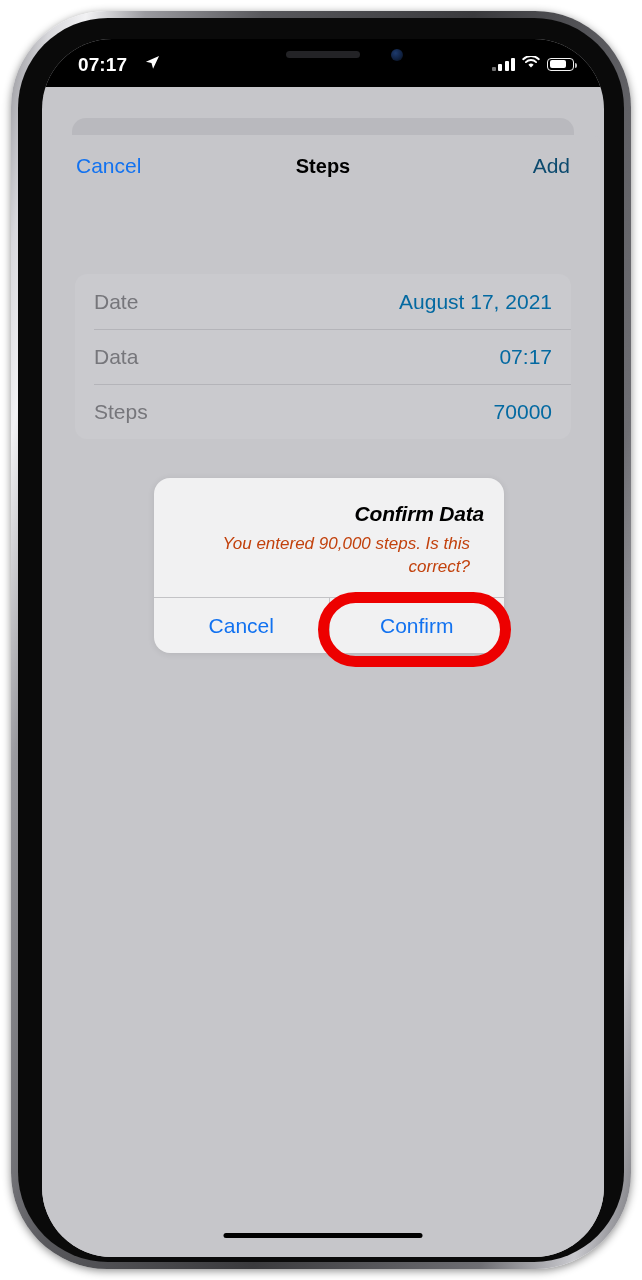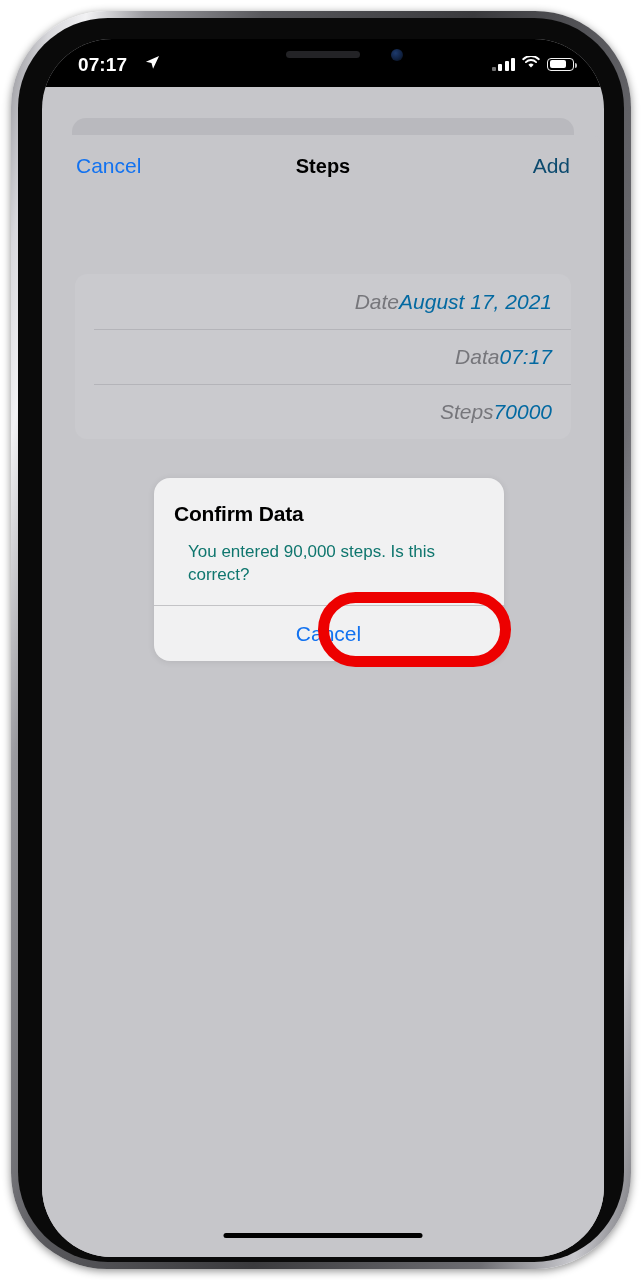--- a/index.html
+++ b/index.html
@@ -115,41 +115,41 @@
     font-size:21px; color:#0c4a6e; background:none; border:none;
     font-family:inherit; padding:0;
   }
 
   
   #form-card {
     position:absolute; left:33px; right:33px; top:139px;
     background:#cacace; border-radius:12px; overflow:hidden;
   }
   .form-row {
-    position:relative; display:flex; align-items:center; justify-content:flex-end;
-    height:55px; padding:0 19px;font-style:italic;
+    position:relative; display:flex; align-items:center; justify-content:space-between;
+    height:55px; padding:0 19px;
   }
   .form-row + .form-row::before {
     content:""; position:absolute; left:19px; right:0; top:0;
     height:1px; background:#b4b4b9;
   }
   .row-label { font-size:21px; color:#76767b; }
   .row-value { font-size:21px; color:#0369a1; }
 
   
   #alert-dialog {
     position:absolute; left:112px; top:439px;
     width:350px; background:#f1f1f2; border-radius:16px;
     overflow:hidden; z-index:20;
     box-shadow:0 1px 7px rgba(0,0,0,.09);
   }
-  #alert-content { padding:24px 20px 19px; text-align:left; }
+  #alert-content { padding:24px 20px 19px; text-align:right;font-style:italic; }
   #alert-title { font-size:21px; font-weight:700; color:#000; letter-spacing:-.2px; }
   #alert-message {
-    margin-top:15px; font-size:17px; color:#0f766e; line-height:1.33;
+    margin-top:7px; font-size:17px; color:#c2410c; line-height:1.33;
     padding:0 14px;
   }
   #alert-buttons {
     display:flex; border-top:1px solid #c3c3c6; height:56px;
   }
   .alert-btn {
     flex:1; display:flex; align-items:center; justify-content:center;
     font-size:21px; color:#1272f0; background:none; border:none;
     font-family:inherit; cursor:pointer;
   }
@@ -208,20 +208,21 @@
 
       </div>
 
       <div id="alert-dialog">
         <div id="alert-content">
           <div id="alert-title">Confirm Data</div>
           <div id="alert-message">You entered 90,000 steps. Is this correct?</div>
         </div>
         <div id="alert-buttons">
           <button id="alert-cancel-button" class="alert-btn">Cancel</button>
+          <button id="alert-confirm-button" class="alert-btn">Confirm</button>
         </div>
       </div>
 
       <div id="annotation-oval"></div>
 
       <div id="status-bar">
         <div id="status-time">07:17</div>
         <div id="location-arrow-icon">
           <svg width="15" height="15" viewBox="0 0 16 16">
             <path d="M15 1 L1 7.2 L6.9 8.6 L8.6 14.6 Z" fill="#ffffff"></path>

